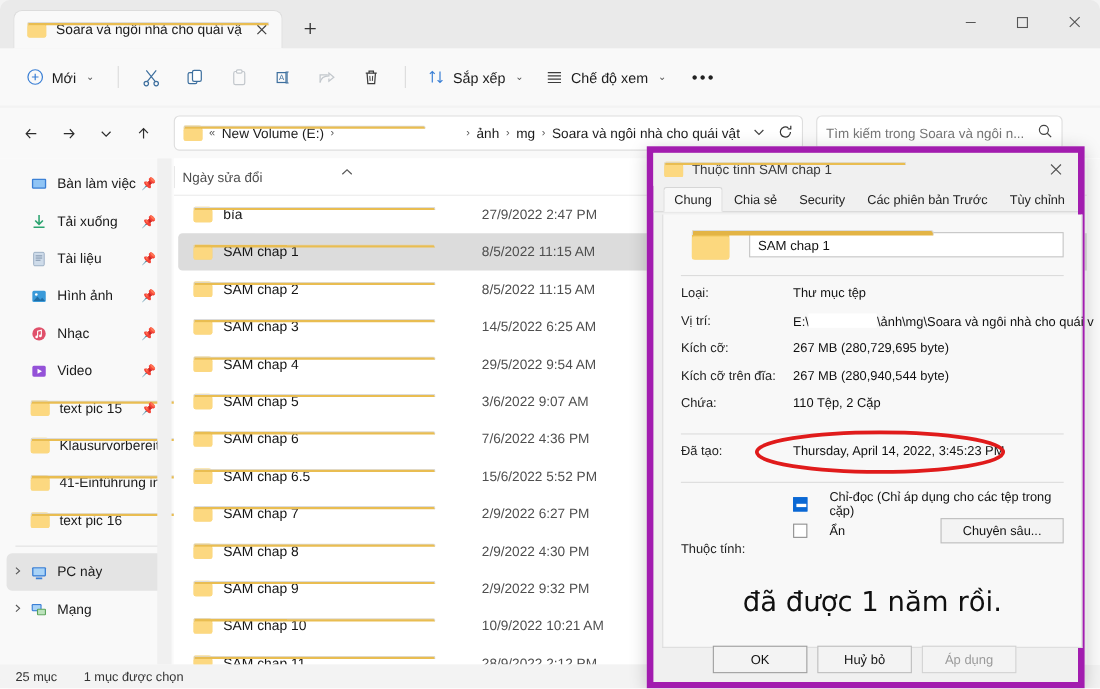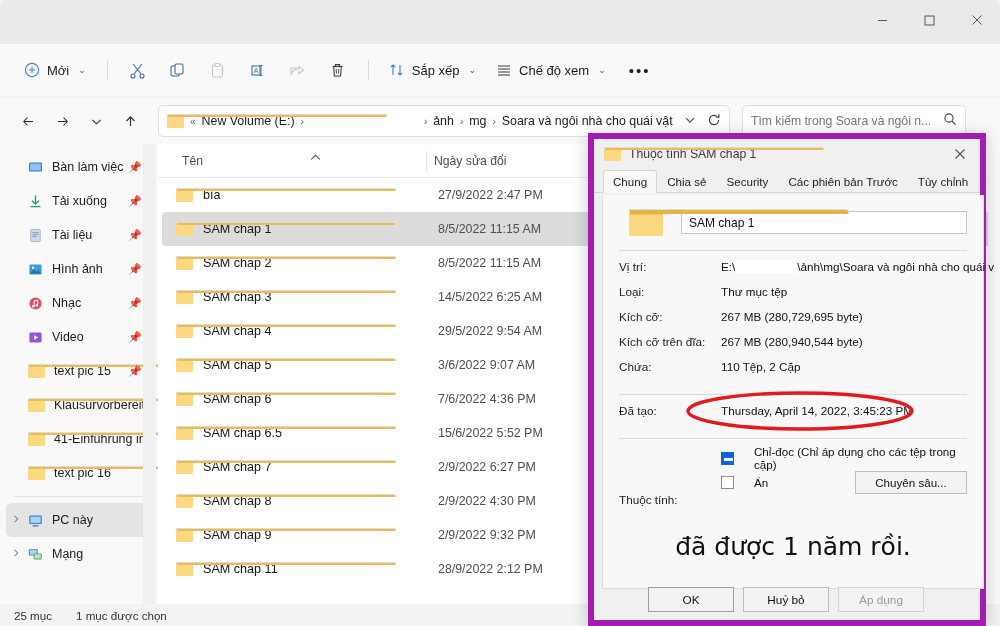--- a/index.html
+++ b/index.html
@@ -299,20 +299,40 @@
 
   
   .annot { position: absolute; left: 683px; top: 389px; pointer-events: none; }
 </style>
 </head>
 <body>
 
 <div id="app">
 
   <div class="titlebar">
+    <div class="tabstrip">
+      <div class="tab">
+        <span class="folder">
+          <span class="back"></span>
+            <span class="tab"></span>
+            <span class="front"></span>
+        </span>
+        <span class="tab-title">Soara và ngôi nhà cho quái vậ</span>
+        <span class="tab-close">
+          <svg width="10" height="10" viewBox="0 0 10 10">
+              <path d="M1 1 L9 9 M9 1 L1 9" stroke="#444" stroke-width="1.1" fill="none"></path>
+            </svg>
+        </span>
+      </div>
+      <div class="tab-new">
+        <svg width="12" height="12" viewBox="0 0 12 12">
+            <path d="M6 1 L6 11 M1 6 L11 6" stroke="#333" stroke-width="1.2" fill="none"></path>
+          </svg>
+      </div>
+    </div>
     <div class="winbtns">
       <div class="winbtn">
         <svg width="11" height="11" viewBox="0 0 11 11">
             <path d="M1 5.5 L10 5.5" stroke="#555" stroke-width="1" fill="none"></path>
           </svg>
       </div>
       <div class="winbtn">
         <svg width="11" height="11" viewBox="0 0 11 11">
             <rect x="1" y="1" width="9" height="9" stroke="#555" stroke-width="1" fill="none"></rect>
           </svg>
@@ -588,21 +608,20 @@
         <span class="nav-label">Mạng</span>
       </div>
 
       <div class="navscroll-track">
         <div class="navscroll"></div>
       </div>
     </div>
 
     <div class="listpane">
       <div class="colhdr">
-        <div class="col-name">Tên</div>
         <div class="col-date">Ngày sửa đổi</div>
         <div class="sort-caret">
           <svg width="11" height="7" viewBox="0 0 11 7">
               <path d="M1.2 5.4 L5.5 1.3 L9.8 5.4" stroke="#5a5a5a" stroke-width="1.1" fill="none"></path>
             </svg>
         </div>
       </div>
 
       <div>
         <div class="row">
@@ -718,20 +737,31 @@
         <div class="row">
           <div class="row-name">
             <span class="folder">
                 <span class="back"></span>
                 <span class="tab"></span>
                 <span class="front"></span>
               </span>
             <span>SAM chap 9</span>
           </div>
           <div class="row-date">2/9/2022 9:32 PM</div>
+        </div>
+        <div class="row">
+          <div class="row-name">
+            <span class="folder">
+                <span class="back"></span>
+                <span class="tab"></span>
+                <span class="front"></span>
+              </span>
+            <span>SAM chap 10</span>
+          </div>
+          <div class="row-date">10/9/2022 10:21 AM</div>
         </div>
         <div class="row">
           <div class="row-name">
             <span class="folder">
                 <span class="back"></span>
                 <span class="tab"></span>
                 <span class="front"></span>
               </span>
             <span>SAM chap 11</span>
           </div>
@@ -777,27 +807,27 @@
           <span class="back"></span>
             <span class="tab"></span>
             <span class="front"></span>
         </div>
         <div class="nameinput">SAM chap 1</div>
       </div>
 
       <div class="hr"></div>
 
       <div class="frow">
+        <div class="flabel">Loại:</div>
+        <div class="fvalue">Thư mục tệp</div>
+      </div>
+
+      <div class="frow">
         <div class="flabel">Vị trí:</div>
         <div class="fvalue"><span>E:\</span><span class="redact"></span><span>\ảnh\mg\Soara và ngôi nhà cho quái v</span></div>
-      </div>
-
-      <div class="frow">
-        <div class="flabel">Loại:</div>
-        <div class="fvalue">Thư mục tệp</div>
       </div>
 
       <div class="frow">
         <div class="flabel">Kích cỡ:</div>
         <div class="fvalue">267 MB (280,729,695 byte)</div>
       </div>
 
       <div class="frow">
         <div class="flabel">Kích cỡ trên đĩa:</div>
         <div class="fvalue">267 MB (280,940,544 byte)</div>

